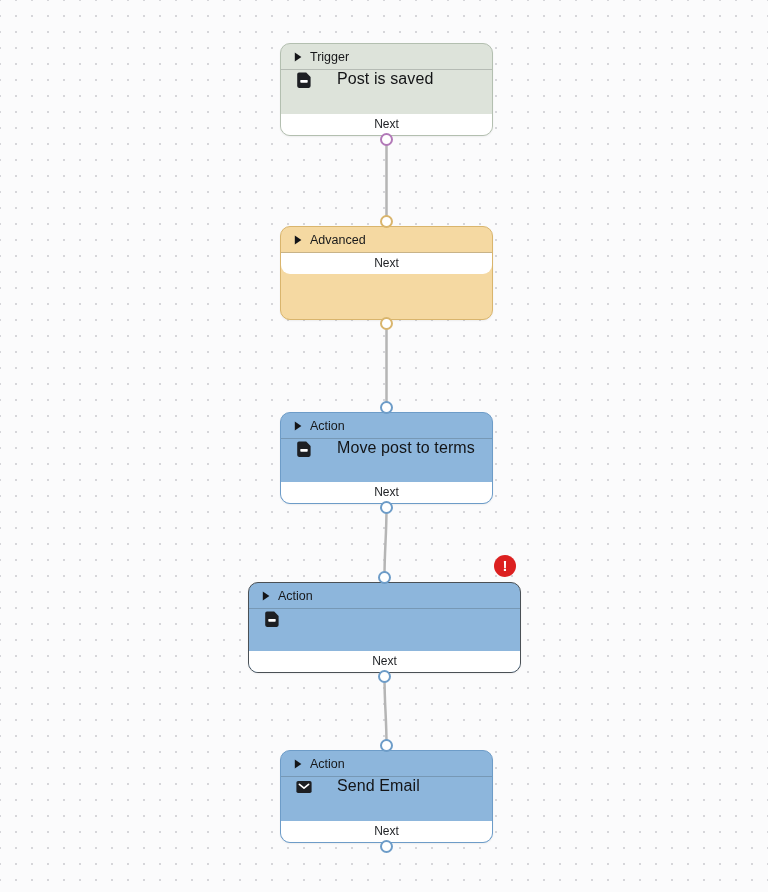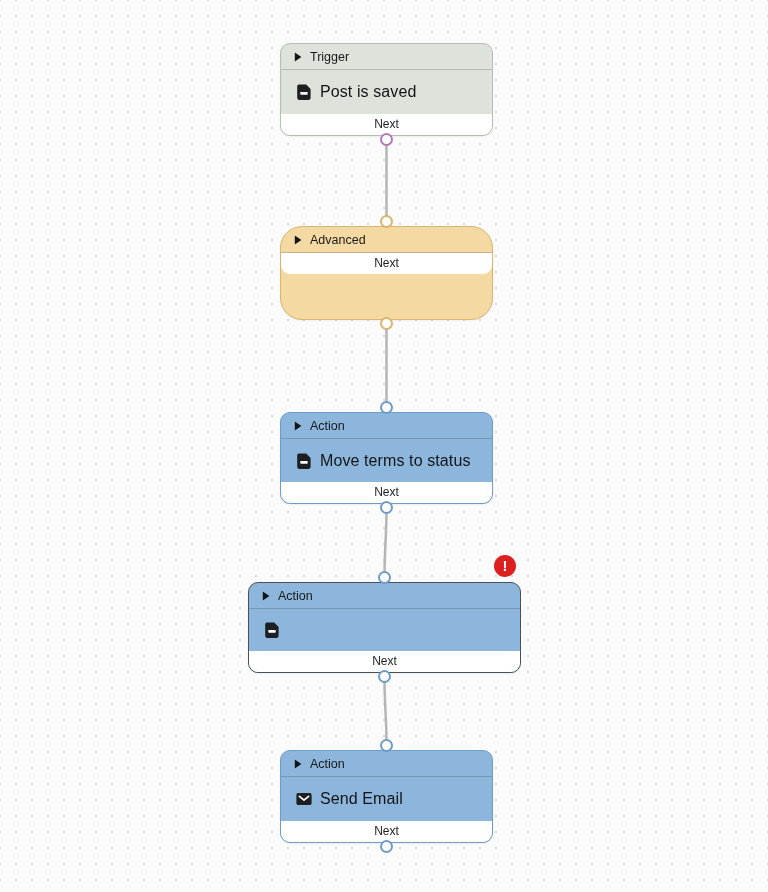--- a/index.html
+++ b/index.html
@@ -21,36 +21,36 @@
     box-sizing:border-box;
     box-shadow:0 1px 2px rgba(0,0,0,0.06);
   }
   .node-header{
     display:flex;align-items:center;gap:8px;
     padding:6px 13px 5px 13px;
     font-size:12.5px;color:#17181a;
     border-bottom:1px solid rgba(40,45,45,0.22);
   }
   .node-body{
-    flex:1;display:flex;align-items:center;gap:6px;
+    flex:1;display:flex;align-items:flex-start;gap:23px;
     padding:0 13px;
     font-size:16px;font-weight:500;color:#131416;
     white-space:nowrap;letter-spacing:0.1px;
   }
   .node-footer{
     background:#ffffff;
     border-radius:0 0 9px 9px;
     text-align:center;
     font-size:12px;color:#1d1f23;
     padding:3px 0 4px 0;
   }
   .icon{display:inline-flex;flex:0 0 auto;}
   
   .n1{left:280px;top:43px;width:213px;height:93px;background:#dde3da;border-color:#b3bfb0;}
-  .n2{left:280px;top:226px;width:213px;height:94px;background:#f5d9a2;border-color:#d9b56d;border-radius:22px;}
+  .n2{left:280px;top:226px;width:213px;height:94px;background:#f5d9a2;border-color:#d9b56d;}
   .n3{left:280px;top:412px;width:213px;height:92px;background:#8db6dc;border-color:#6d9cc8;}
   .n4{left:248px;top:582px;width:273px;height:91px;background:#8db6dc;border-color:#4a5055;border-width:1.5px;}
   .n5{left:280px;top:750px;width:213px;height:93px;background:#8db6dc;border-color:#6d9cc8;}
   
   .port{
     position:absolute;z-index:3;
     width:13px;height:13px;border-radius:50%;
     background:#fff;border:2.5px solid #999;
     box-sizing:border-box;cursor:crosshair;
   }
@@ -131,21 +131,21 @@
       </span>
       <span>Action</span>
     </div>
     <div class="node-body">
       <span class="icon">
         <svg width="20" height="20" viewBox="0 0 20 20">
             <path d="M5 2.5 h7.2 L16.6 7 v9.1 a1.8 1.8 0 0 1 -1.8 1.8 H5 a1.8 1.8 0 0 1 -1.8 -1.8 V4.3 A1.8 1.8 0 0 1 5 2.5 Z" fill="#1d1f23"></path>
             <rect x="6.3" y="9.9" width="7.4" height="2.8" rx="0.7" fill="#ffffff"></rect>
           </svg>
       </span>
-      <span>Move terms to status</span>
+      <span>Move post to terms</span>
     </div>
     <div class="node-footer">Next</div>
   </div>
   <div class="port blue p3i"></div>
   <div class="port blue p3o"></div>
 
   <div class="node n4">
     <div class="node-header">
       <span class="icon">
         <svg width="8" height="10" viewBox="0 0 8 10">

